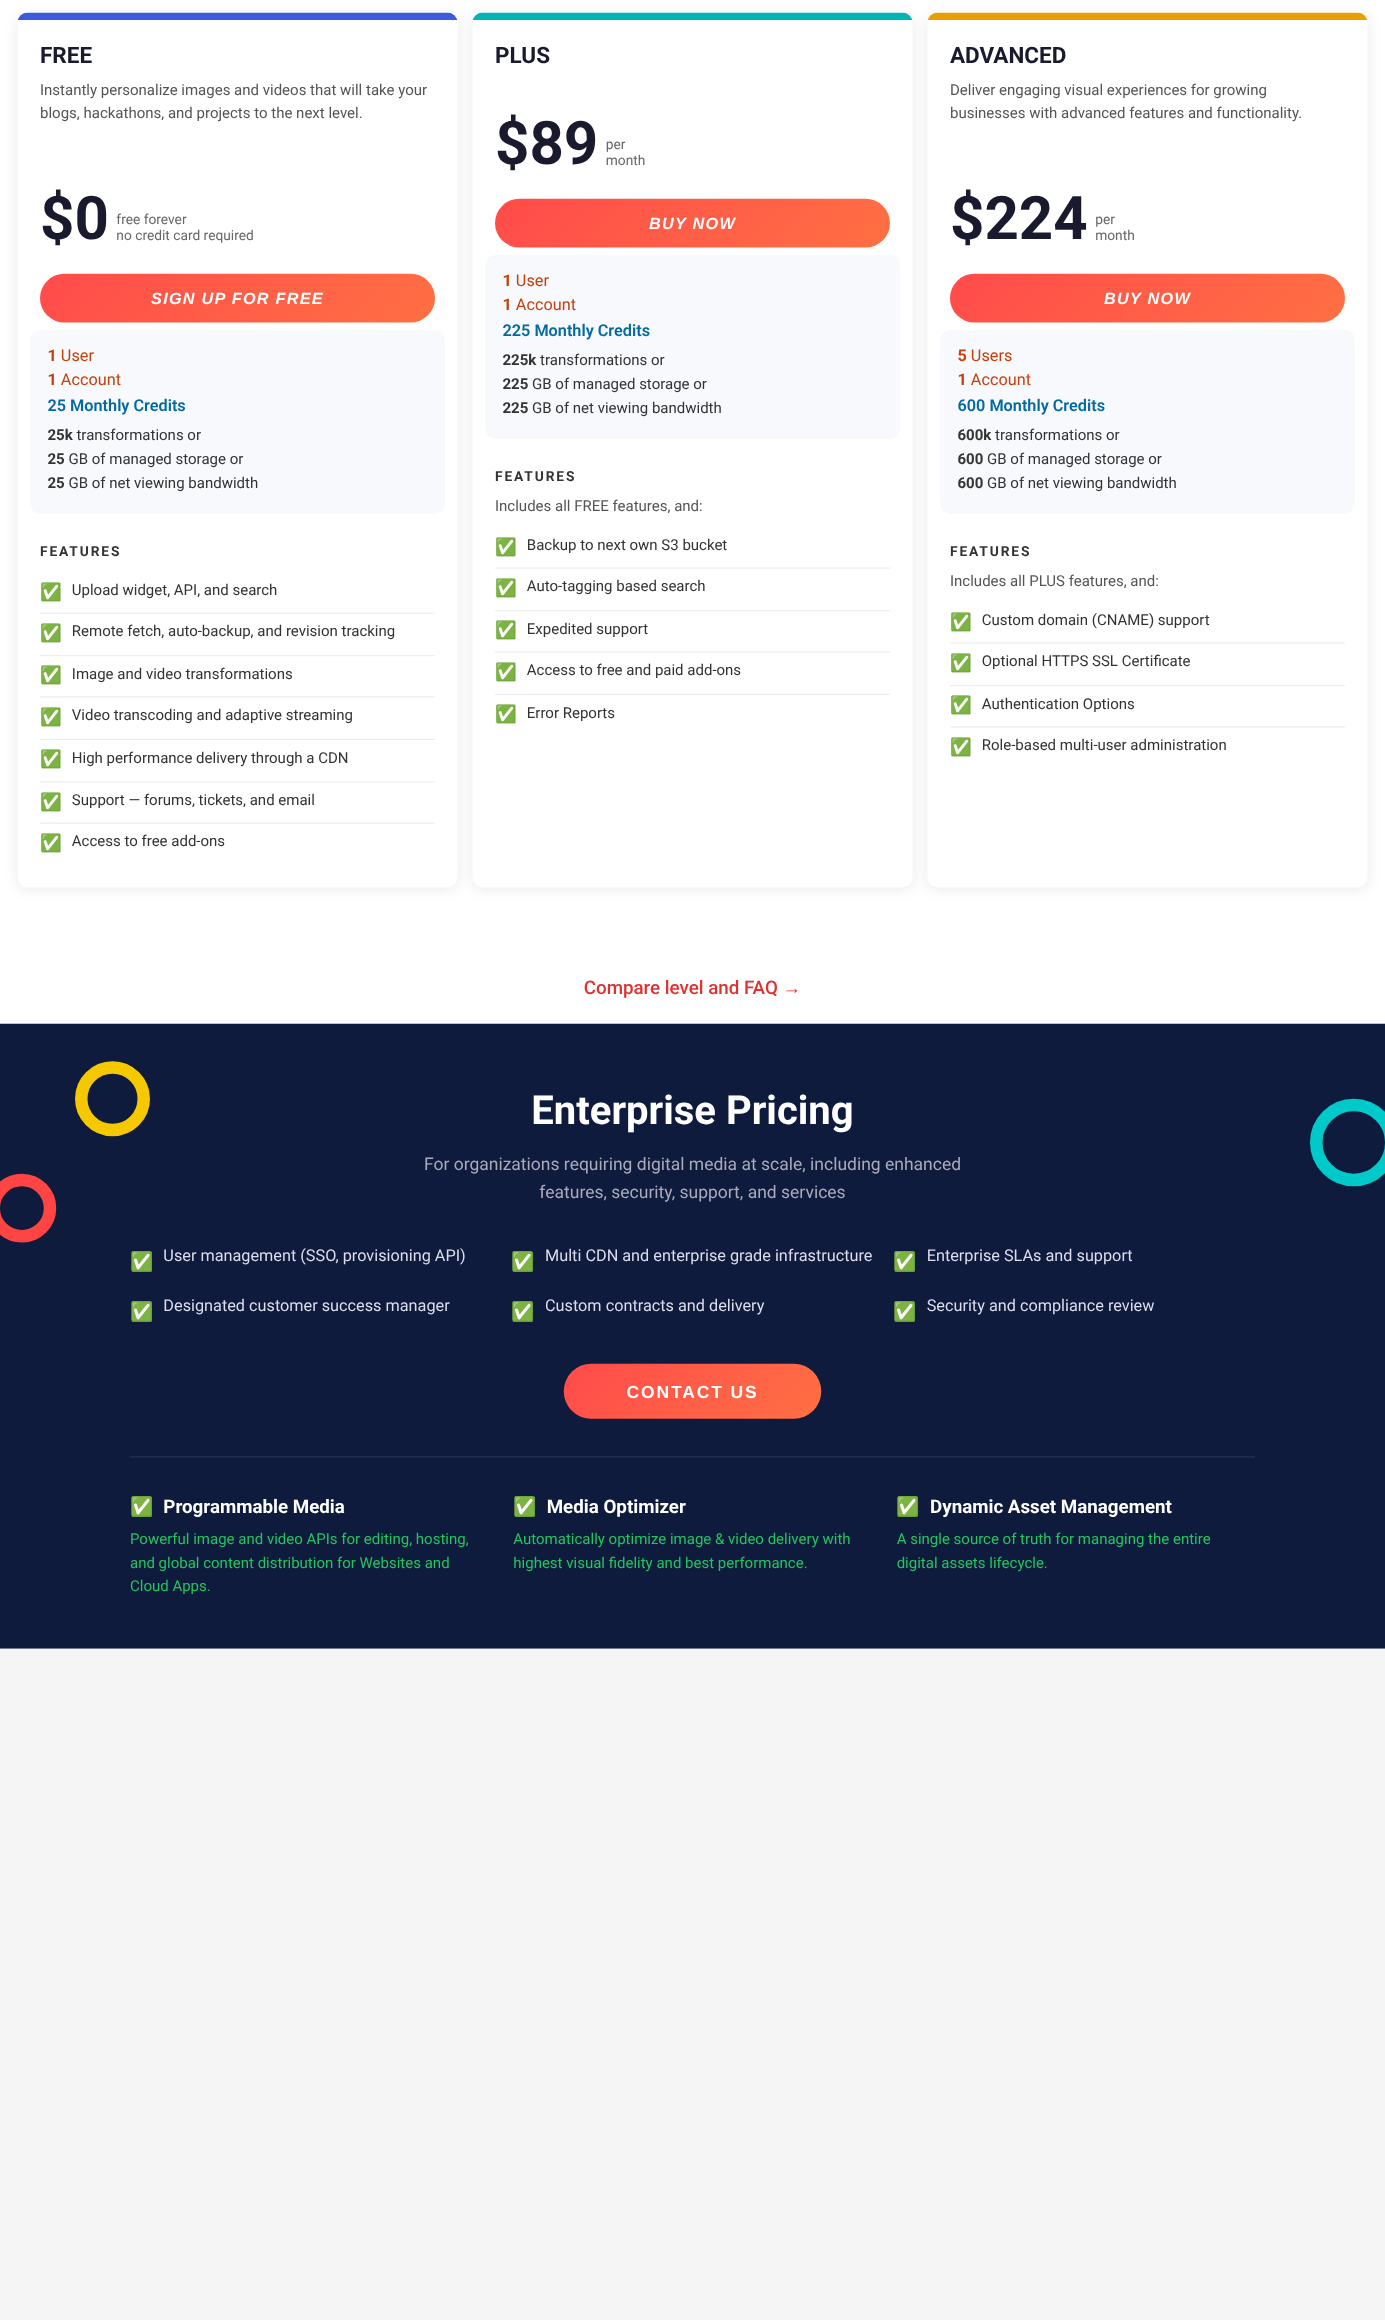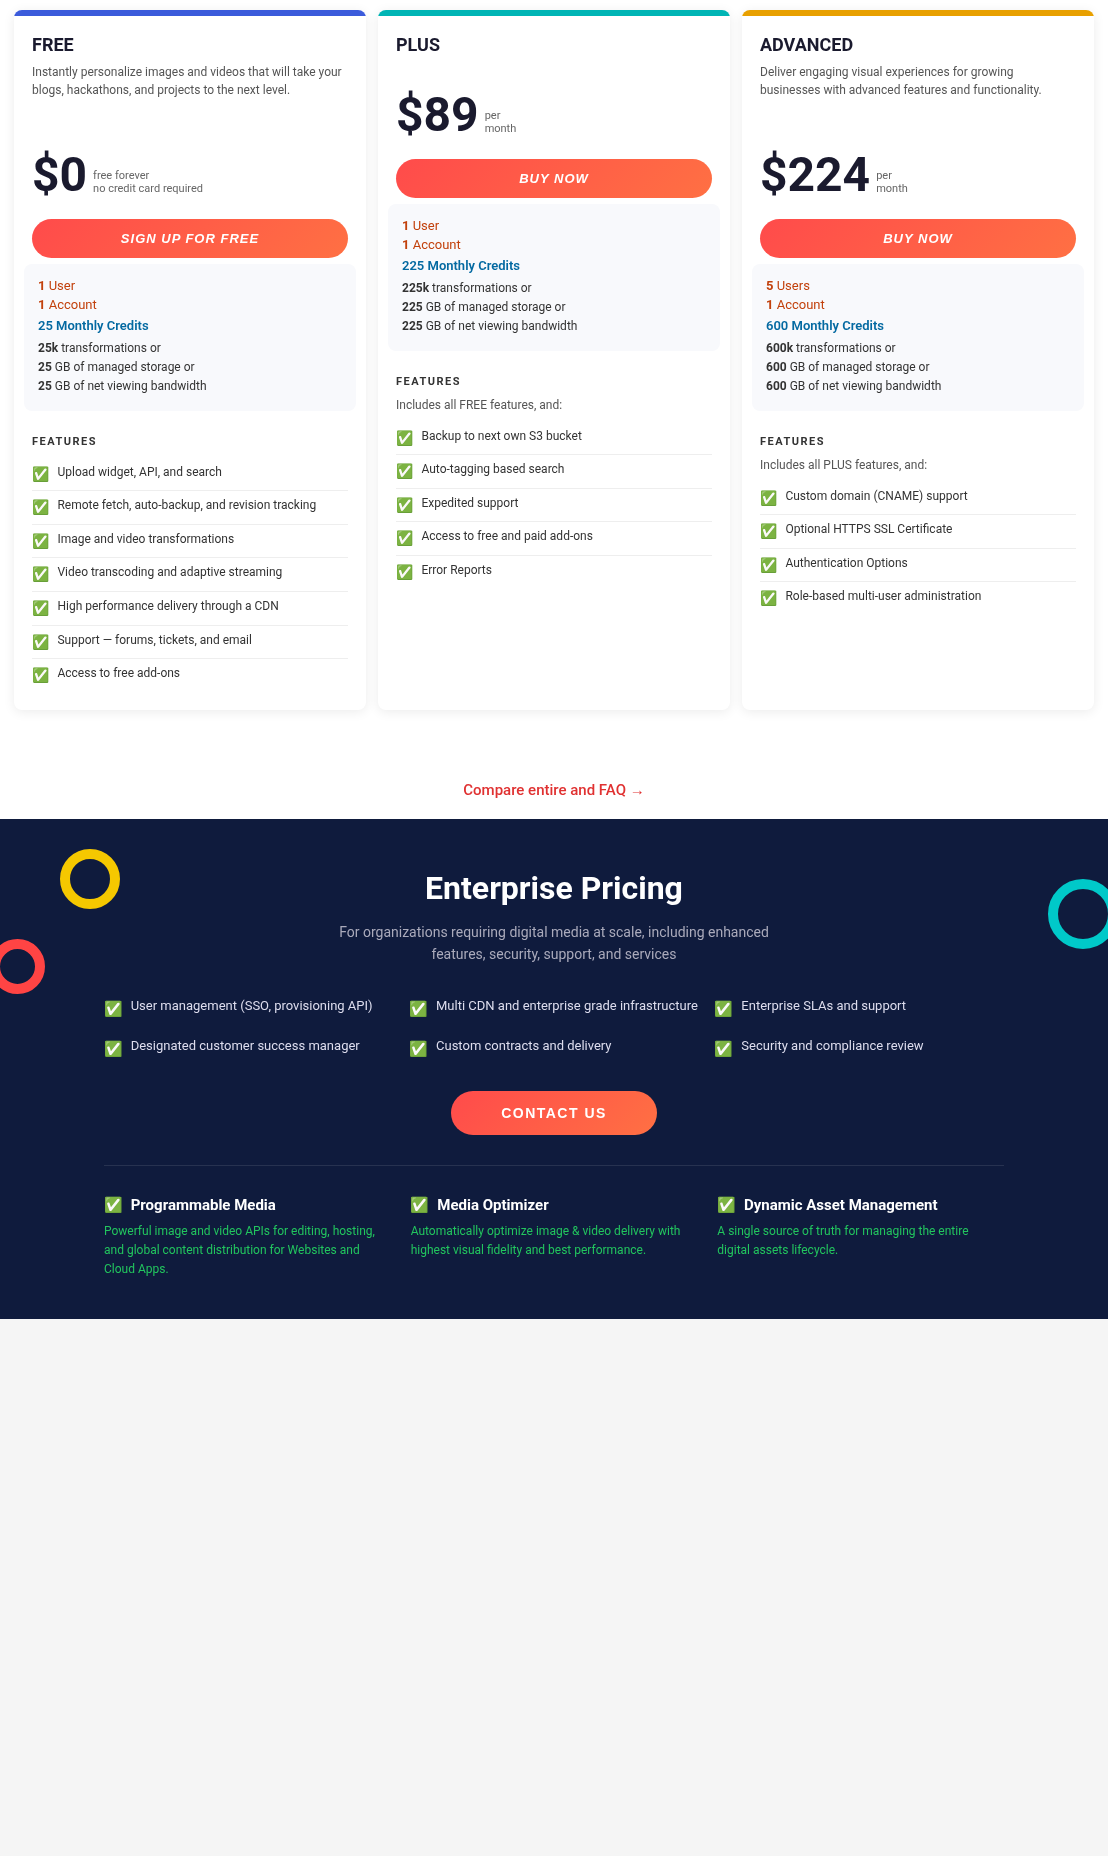--- a/index.html
+++ b/index.html
@@ -226,21 +226,21 @@
           <div class="feature-item">
       <span class="check-icon">✅</span>
       <span>Role-based multi-user administration</span>
     </div>
     </div>
   </div>
     </div>
 </div>
 
 <div class="compare-link-section">
-  <a class="compare-link">Compare entire and FAQ →</a>
+  <a class="compare-link">Compare level and FAQ →</a>
 </div>
 
 <div class="enterprise-section">
   <div class="enterprise-deco deco-yellow"></div>
   <div class="enterprise-deco deco-teal"></div>
   <div class="enterprise-deco deco-red"></div>
 
   <div class="enterprise-title">Enterprise Pricing</div>
   <div class="enterprise-desc">For organizations requiring digital media at scale, including enhanced features, security, support, and services</div>
 

